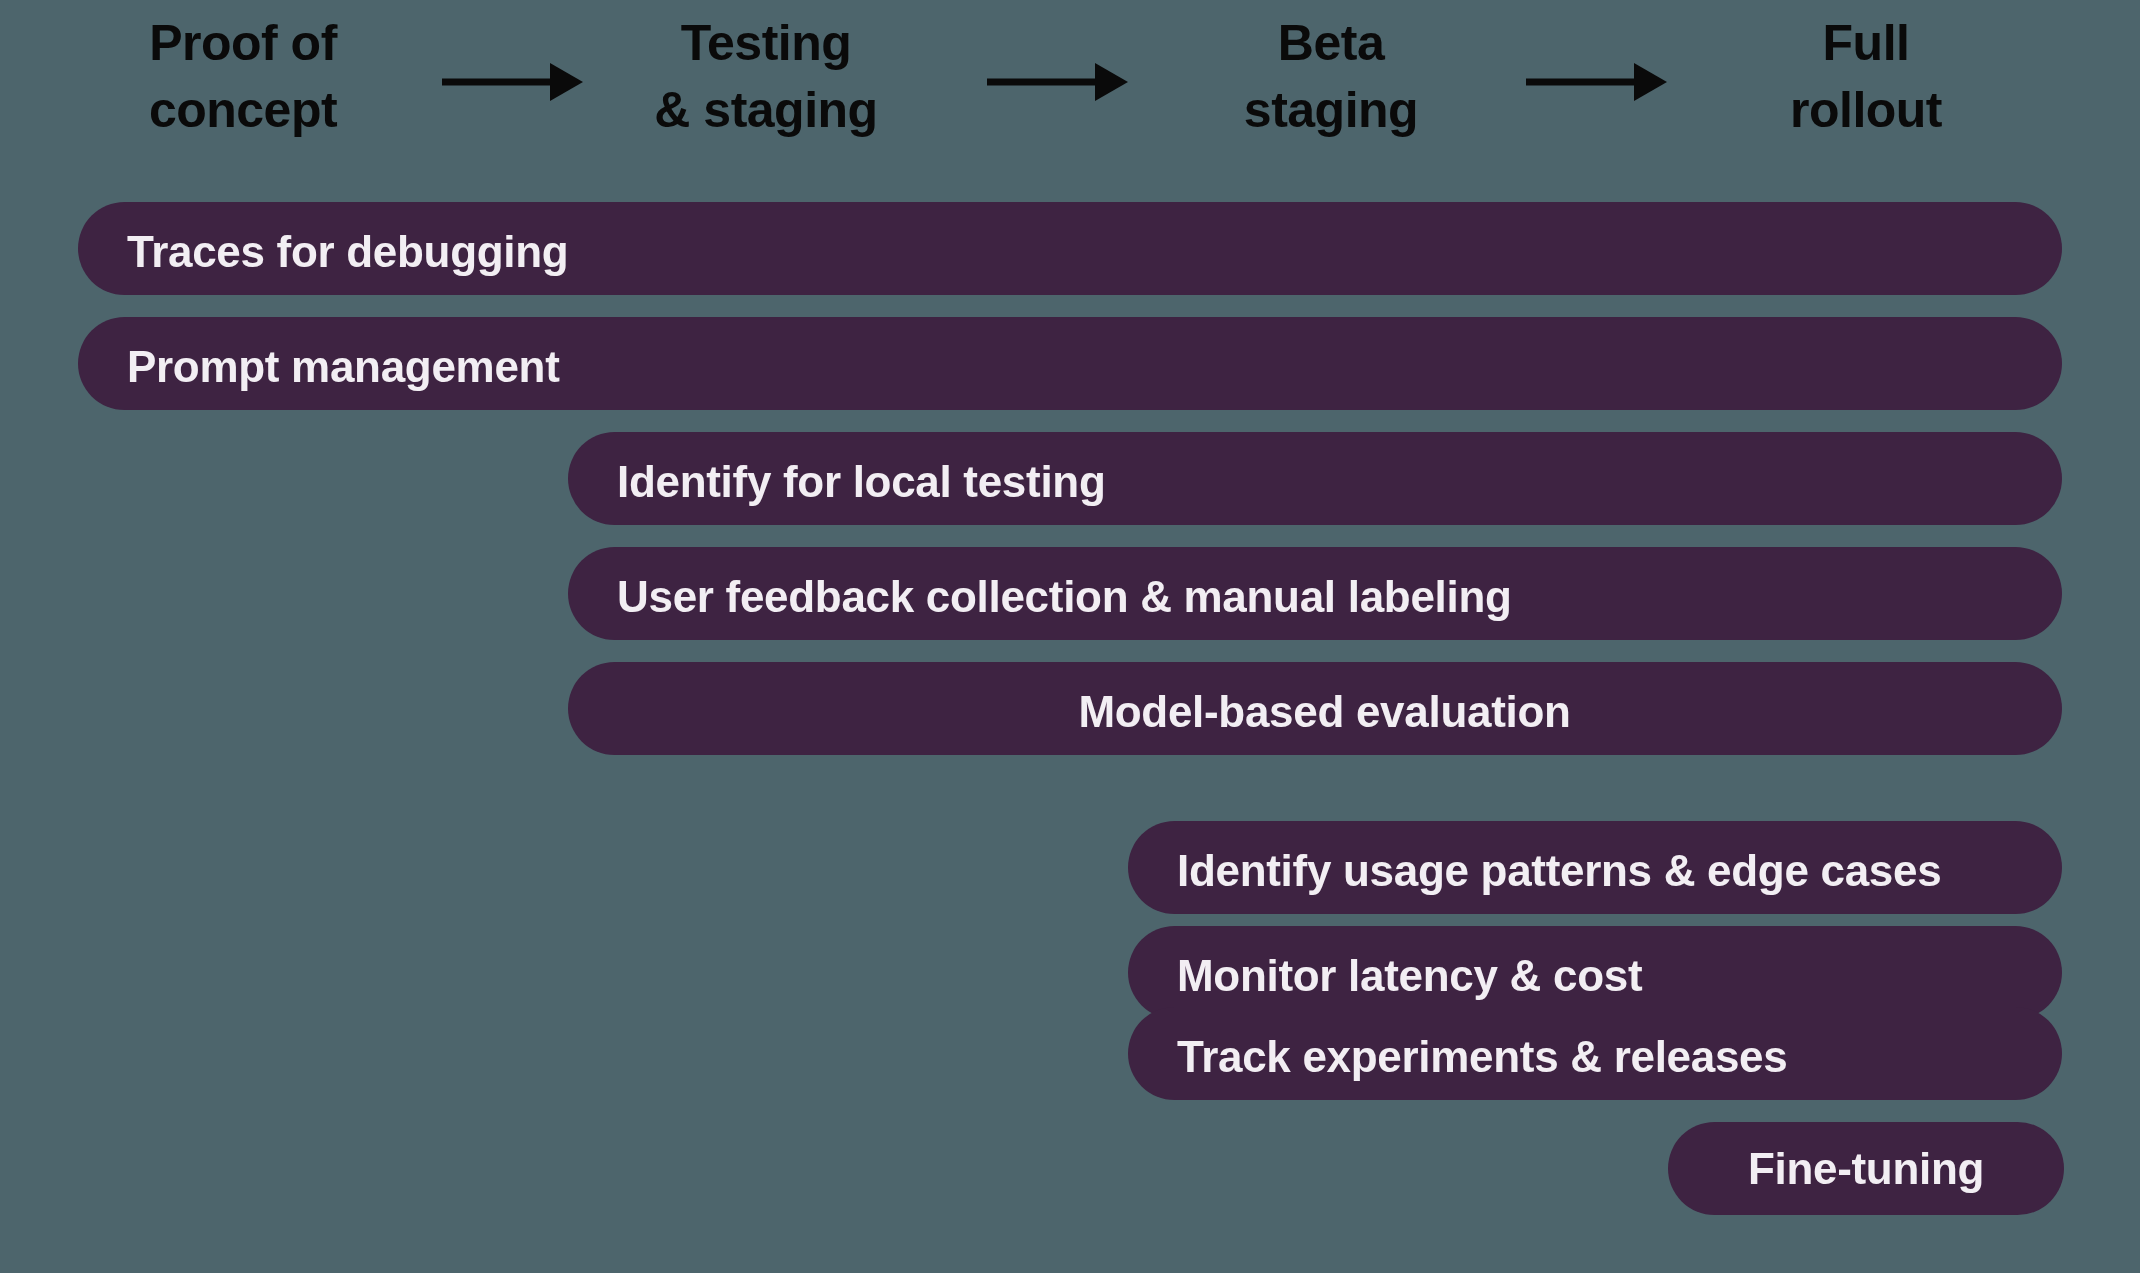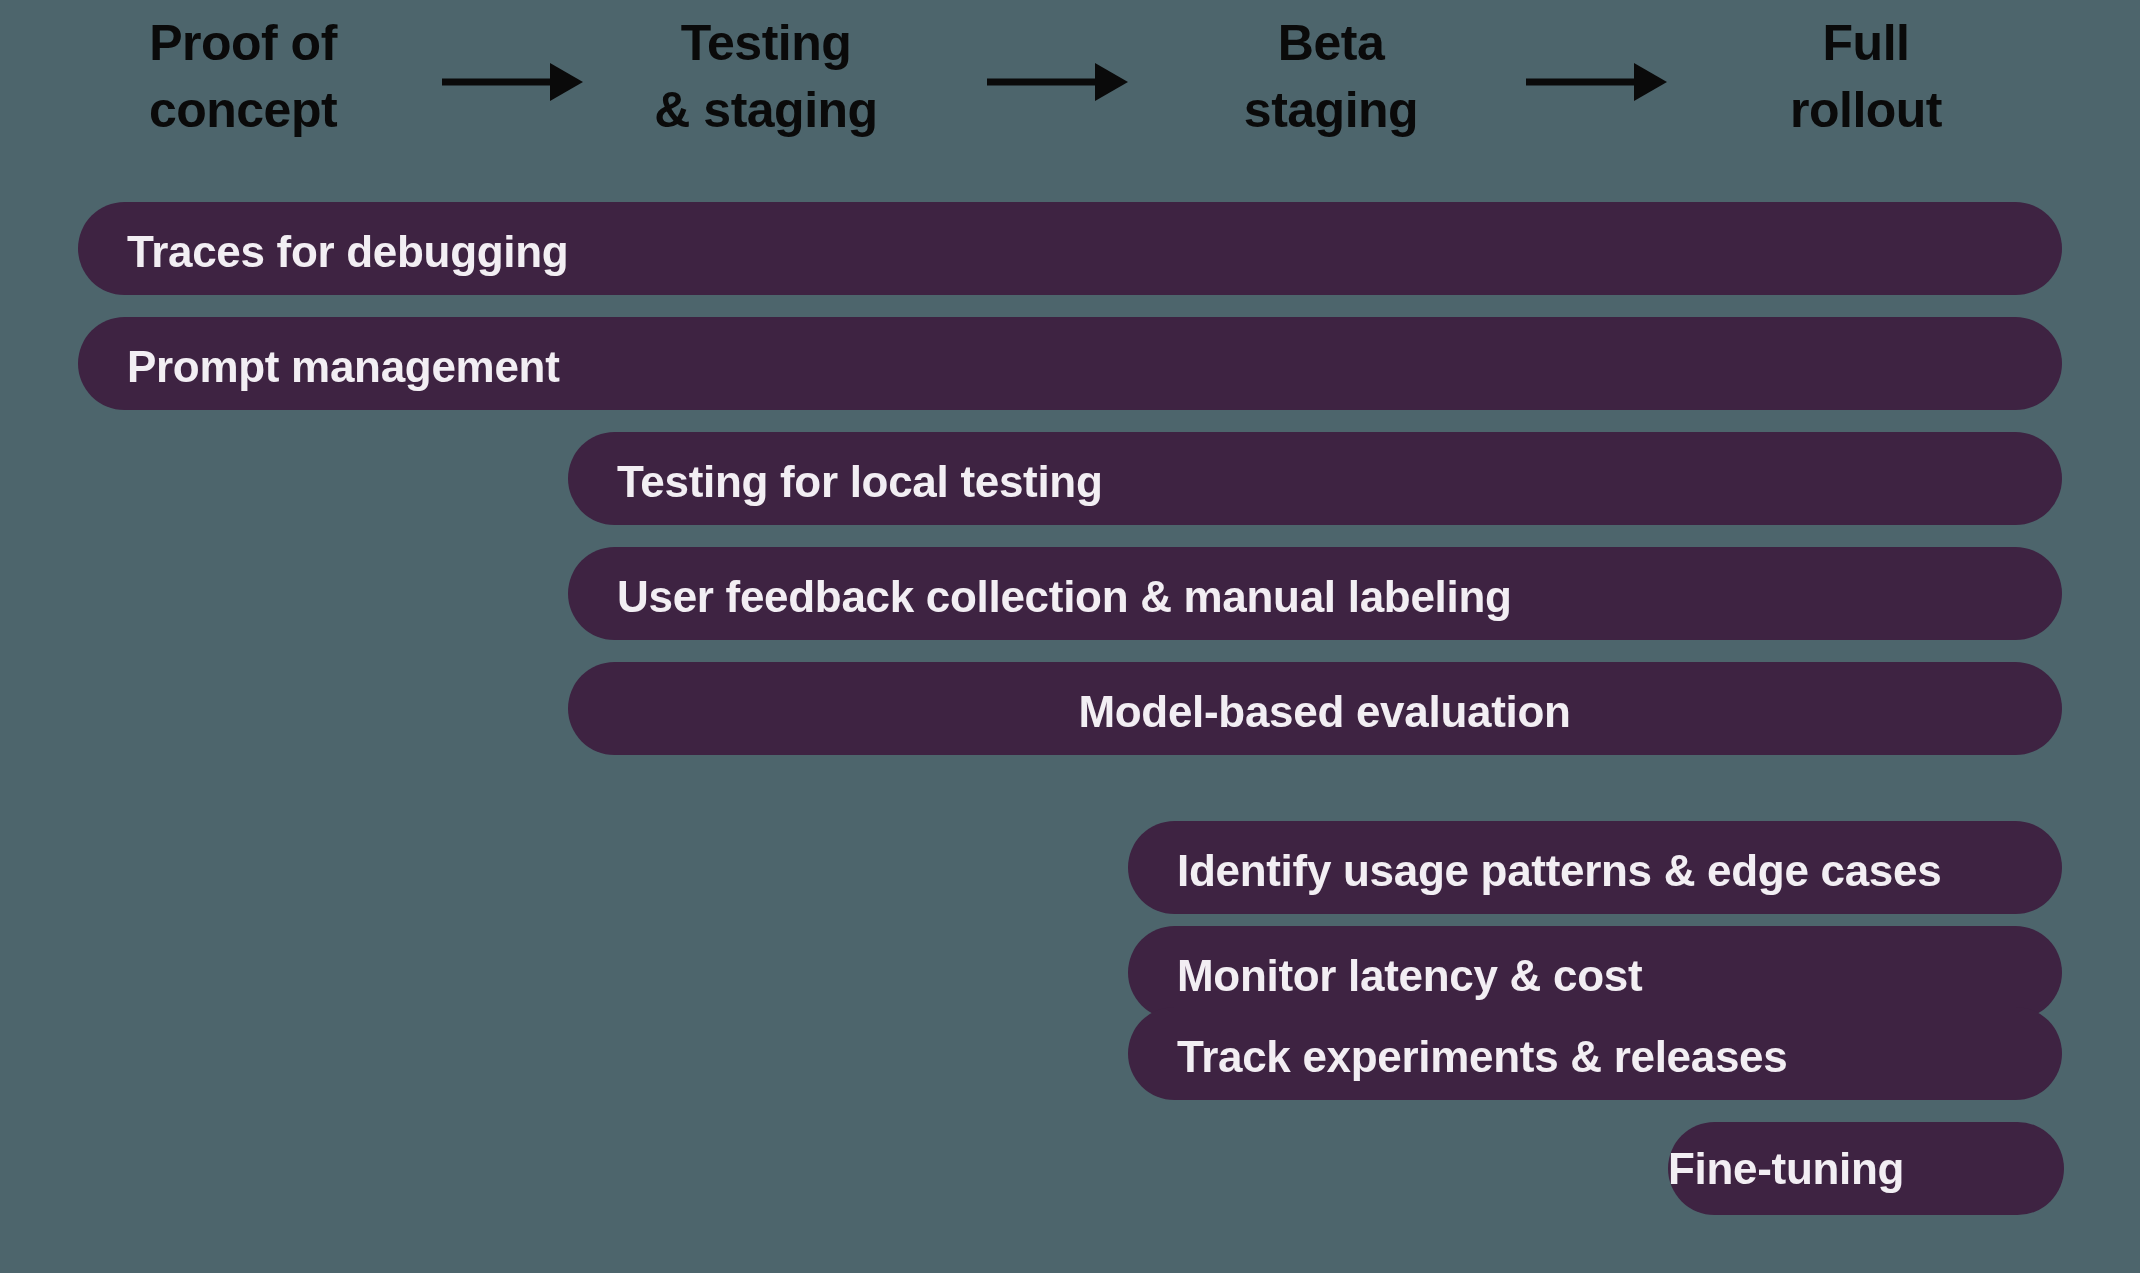--- a/index.html
+++ b/index.html
@@ -50,21 +50,21 @@
     color: #F2EEF3;
     font-weight: bold;
     font-size: 44px;
     letter-spacing: -0.3px;
     display: flex;
     align-items: center;
     padding: 7px 30px 0 49px;
     box-sizing: border-box;
     white-space: nowrap;
   }
-  .bar.center { justify-content: flex-start; padding: 0; }
+  .bar.center { justify-content: center; padding: 0; }
 
   .g1 { left: 78px;   width: 1984px; }
   .g2 { left: 568px;  width: 1494px; }
   .g3 { left: 1128px; width: 934px;  }
   .g4 { left: 1668px; width: 396px;  }
 
   .r1 { top: 202px; }
   .r2 { top: 317px; }
   .r3 { top: 432px; }
   .r4 { top: 547px; }
@@ -114,21 +114,21 @@
     <span class="line">rollout</span>
   </div>
 
   <div class="bar g1 r1">
     <span>Traces for debugging</span>
   </div>
   <div class="bar g1 r2">
     <span>Prompt management</span>
   </div>
   <div class="bar g2 r3">
-    <span>Testing for local testing</span>
+    <span>Identify for local testing</span>
   </div>
   <div class="bar g2 r4">
     <span>User feedback collection &amp; manual labeling</span>
   </div>
   <div class="bar g2 r5">
     <span>Model-based evaluation</span>
   </div>
   <div class="bar g3 r6">
     <span>Identify usage patterns &amp; edge cases</span>
   </div>

